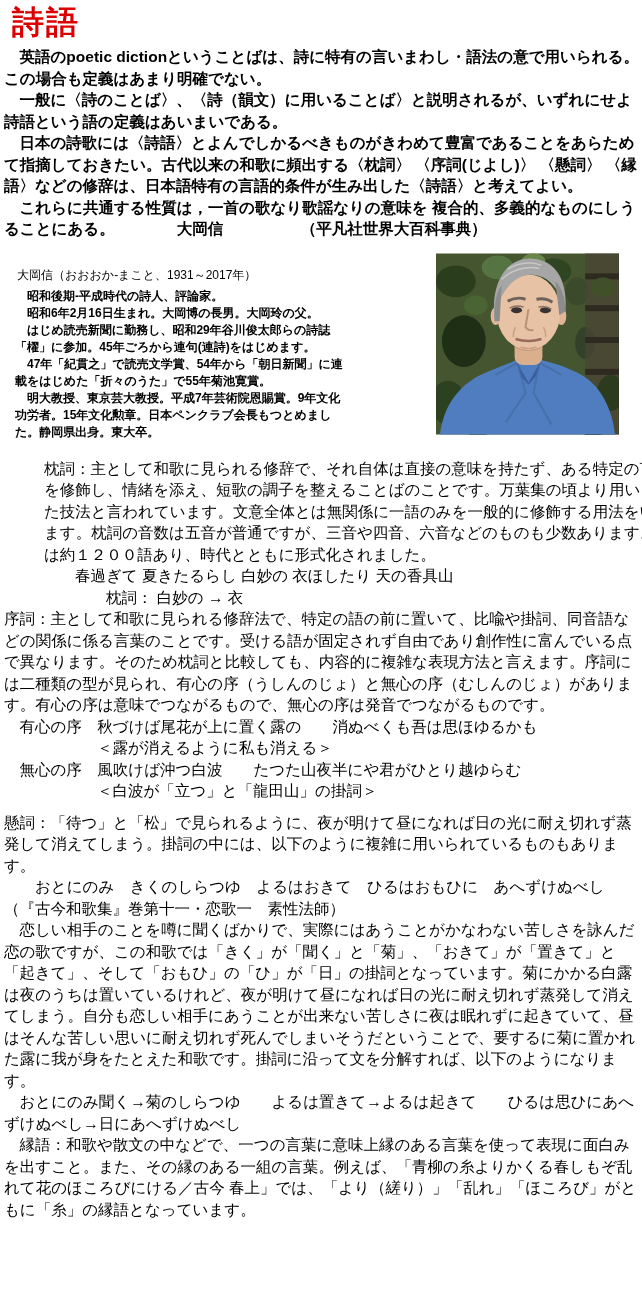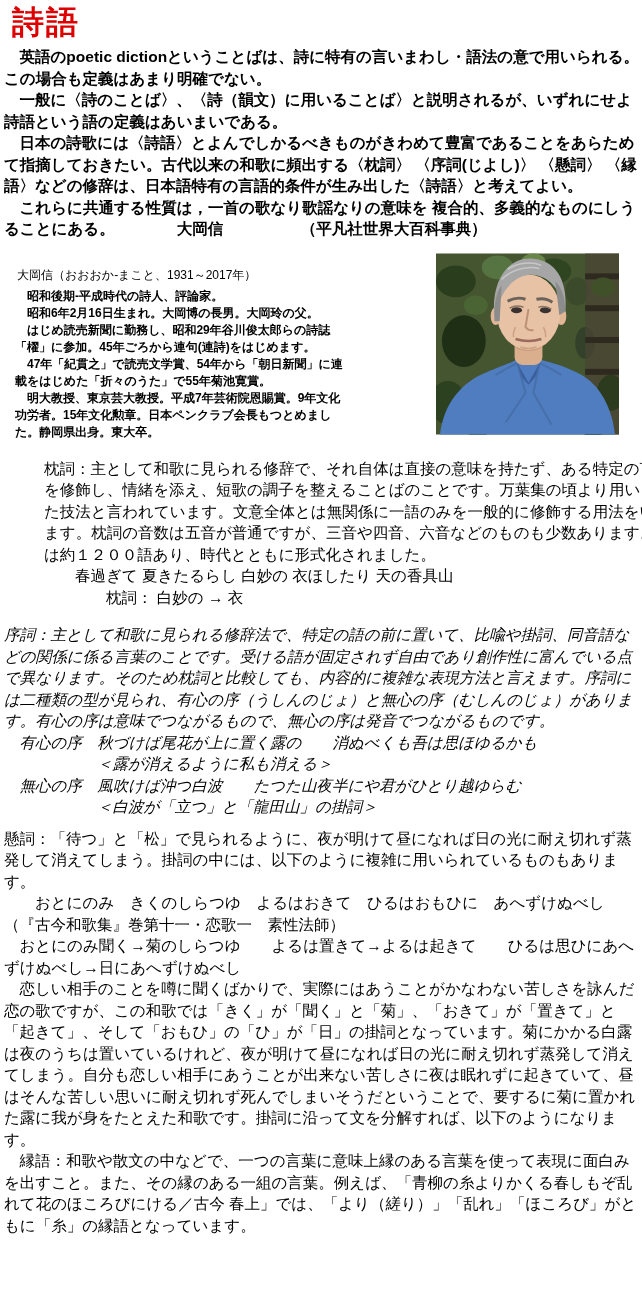--- a/index.html
+++ b/index.html
@@ -58,21 +58,21 @@
   .photo {
     width: 183px;
     height: 182px;
     margin-left: auto;
     margin-right: 23px;
     margin-top: 4px;
     flex-shrink: 0;
     display: block;
   }
   .section-makura { margin-top: 17px; margin-left: 40px; }
-  .section-jo { margin-top: 16px; font-style: italic; }
+  .section-jo { margin-top: 0; }
   .section-kake { margin-top: 10px; }
   .section-engo { margin-top: 0; }
 </style>
 </head>
 <body>
 
 <div class="doc">
 
   <h1 class="title">詩語</h1>
 
@@ -164,21 +164,21 @@
     <p class="para">序詞：主として和歌に見られる修辞法で、特定の語の前に置いて、比喩や掛詞、同音語などの関係に係る言葉のことです。受ける語が固定されず自由であり創作性に富んでいる点で異なります。そのため枕詞と比較しても、内容的に複雑な表現方法と言えます。序詞には二種類の型が見られ、有心の序（うしんのじょ）と無心の序（むしんのじょ）があります。有心の序は意味でつながるもので、無心の序は発音でつながるものです。</p>
     <p class="para">　有心の序　秋づけば尾花が上に置く露の　　消ぬべくも吾は思ほゆるかも
 　　　　　　＜露が消えるように私も消える＞
 　無心の序　風吹けば沖つ白波　　たつた山夜半にや君がひとり越ゆらむ
 　　　　　　＜白波が「立つ」と「龍田山」の掛詞＞</p>
   </div>
 
   <div class="section-kake">
     <p class="para">懸詞：「待つ」と「松」で見られるように、夜が明けて昼になれば日の光に耐え切れず蒸発して消えてしまう。掛詞の中には、以下のように複雑に用いられているものもあります。</p>
     <p class="para">　　おとにのみ　きくのしらつゆ　よるはおきて　ひるはおもひに　あへずけぬべし（『古今和歌集』巻第十一・恋歌一　素性法師）</p>
+    <p class="para">　恋しい相手のことを噂に聞くばかりで、実際にはあうことがかなわない苦しさを詠んだ恋の歌ですが、この和歌では「きく」が「聞く」と「菊」、「おきて」が「置きて」と「起きて」、そして「おもひ」の「ひ」が「日」の掛詞となっています。菊にかかる白露は夜のうちは置いているけれど、夜が明けて昼になれば日の光に耐え切れず蒸発して消えてしまう。自分も恋しい相手にあうことが出来ない苦しさに夜は眠れずに起きていて、昼はそんな苦しい思いに耐え切れず死んでしまいそうだということで、要するに菊に置かれた露に我が身をたとえた和歌です。掛詞に沿って文を分解すれば、以下のようになります。</p>
     <p class="para">　おとにのみ聞く→菊のしらつゆ　　よるは置きて→よるは起きて　　ひるは思ひにあへずけぬべし→日にあへずけぬべし</p>
-    <p class="para">　恋しい相手のことを噂に聞くばかりで、実際にはあうことがかなわない苦しさを詠んだ恋の歌ですが、この和歌では「きく」が「聞く」と「菊」、「おきて」が「置きて」と「起きて」、そして「おもひ」の「ひ」が「日」の掛詞となっています。菊にかかる白露は夜のうちは置いているけれど、夜が明けて昼になれば日の光に耐え切れず蒸発して消えてしまう。自分も恋しい相手にあうことが出来ない苦しさに夜は眠れずに起きていて、昼はそんな苦しい思いに耐え切れず死んでしまいそうだということで、要するに菊に置かれた露に我が身をたとえた和歌です。掛詞に沿って文を分解すれば、以下のようになります。</p>
   </div>
 
   <div class="section-engo">
     <p class="para">　縁語：和歌や散文の中などで、一つの言葉に意味上縁のある言葉を使って表現に面白みを出すこと。また、その縁のある一組の言葉。例えば、「青柳の糸よりかくる春しもぞ乱れて花のほころびにける／古今 春上」では、「より（縒り）」「乱れ」「ほころび」がともに「糸」の縁語となっています。</p>
   </div>
 
 </div>
 
 </body></html>

